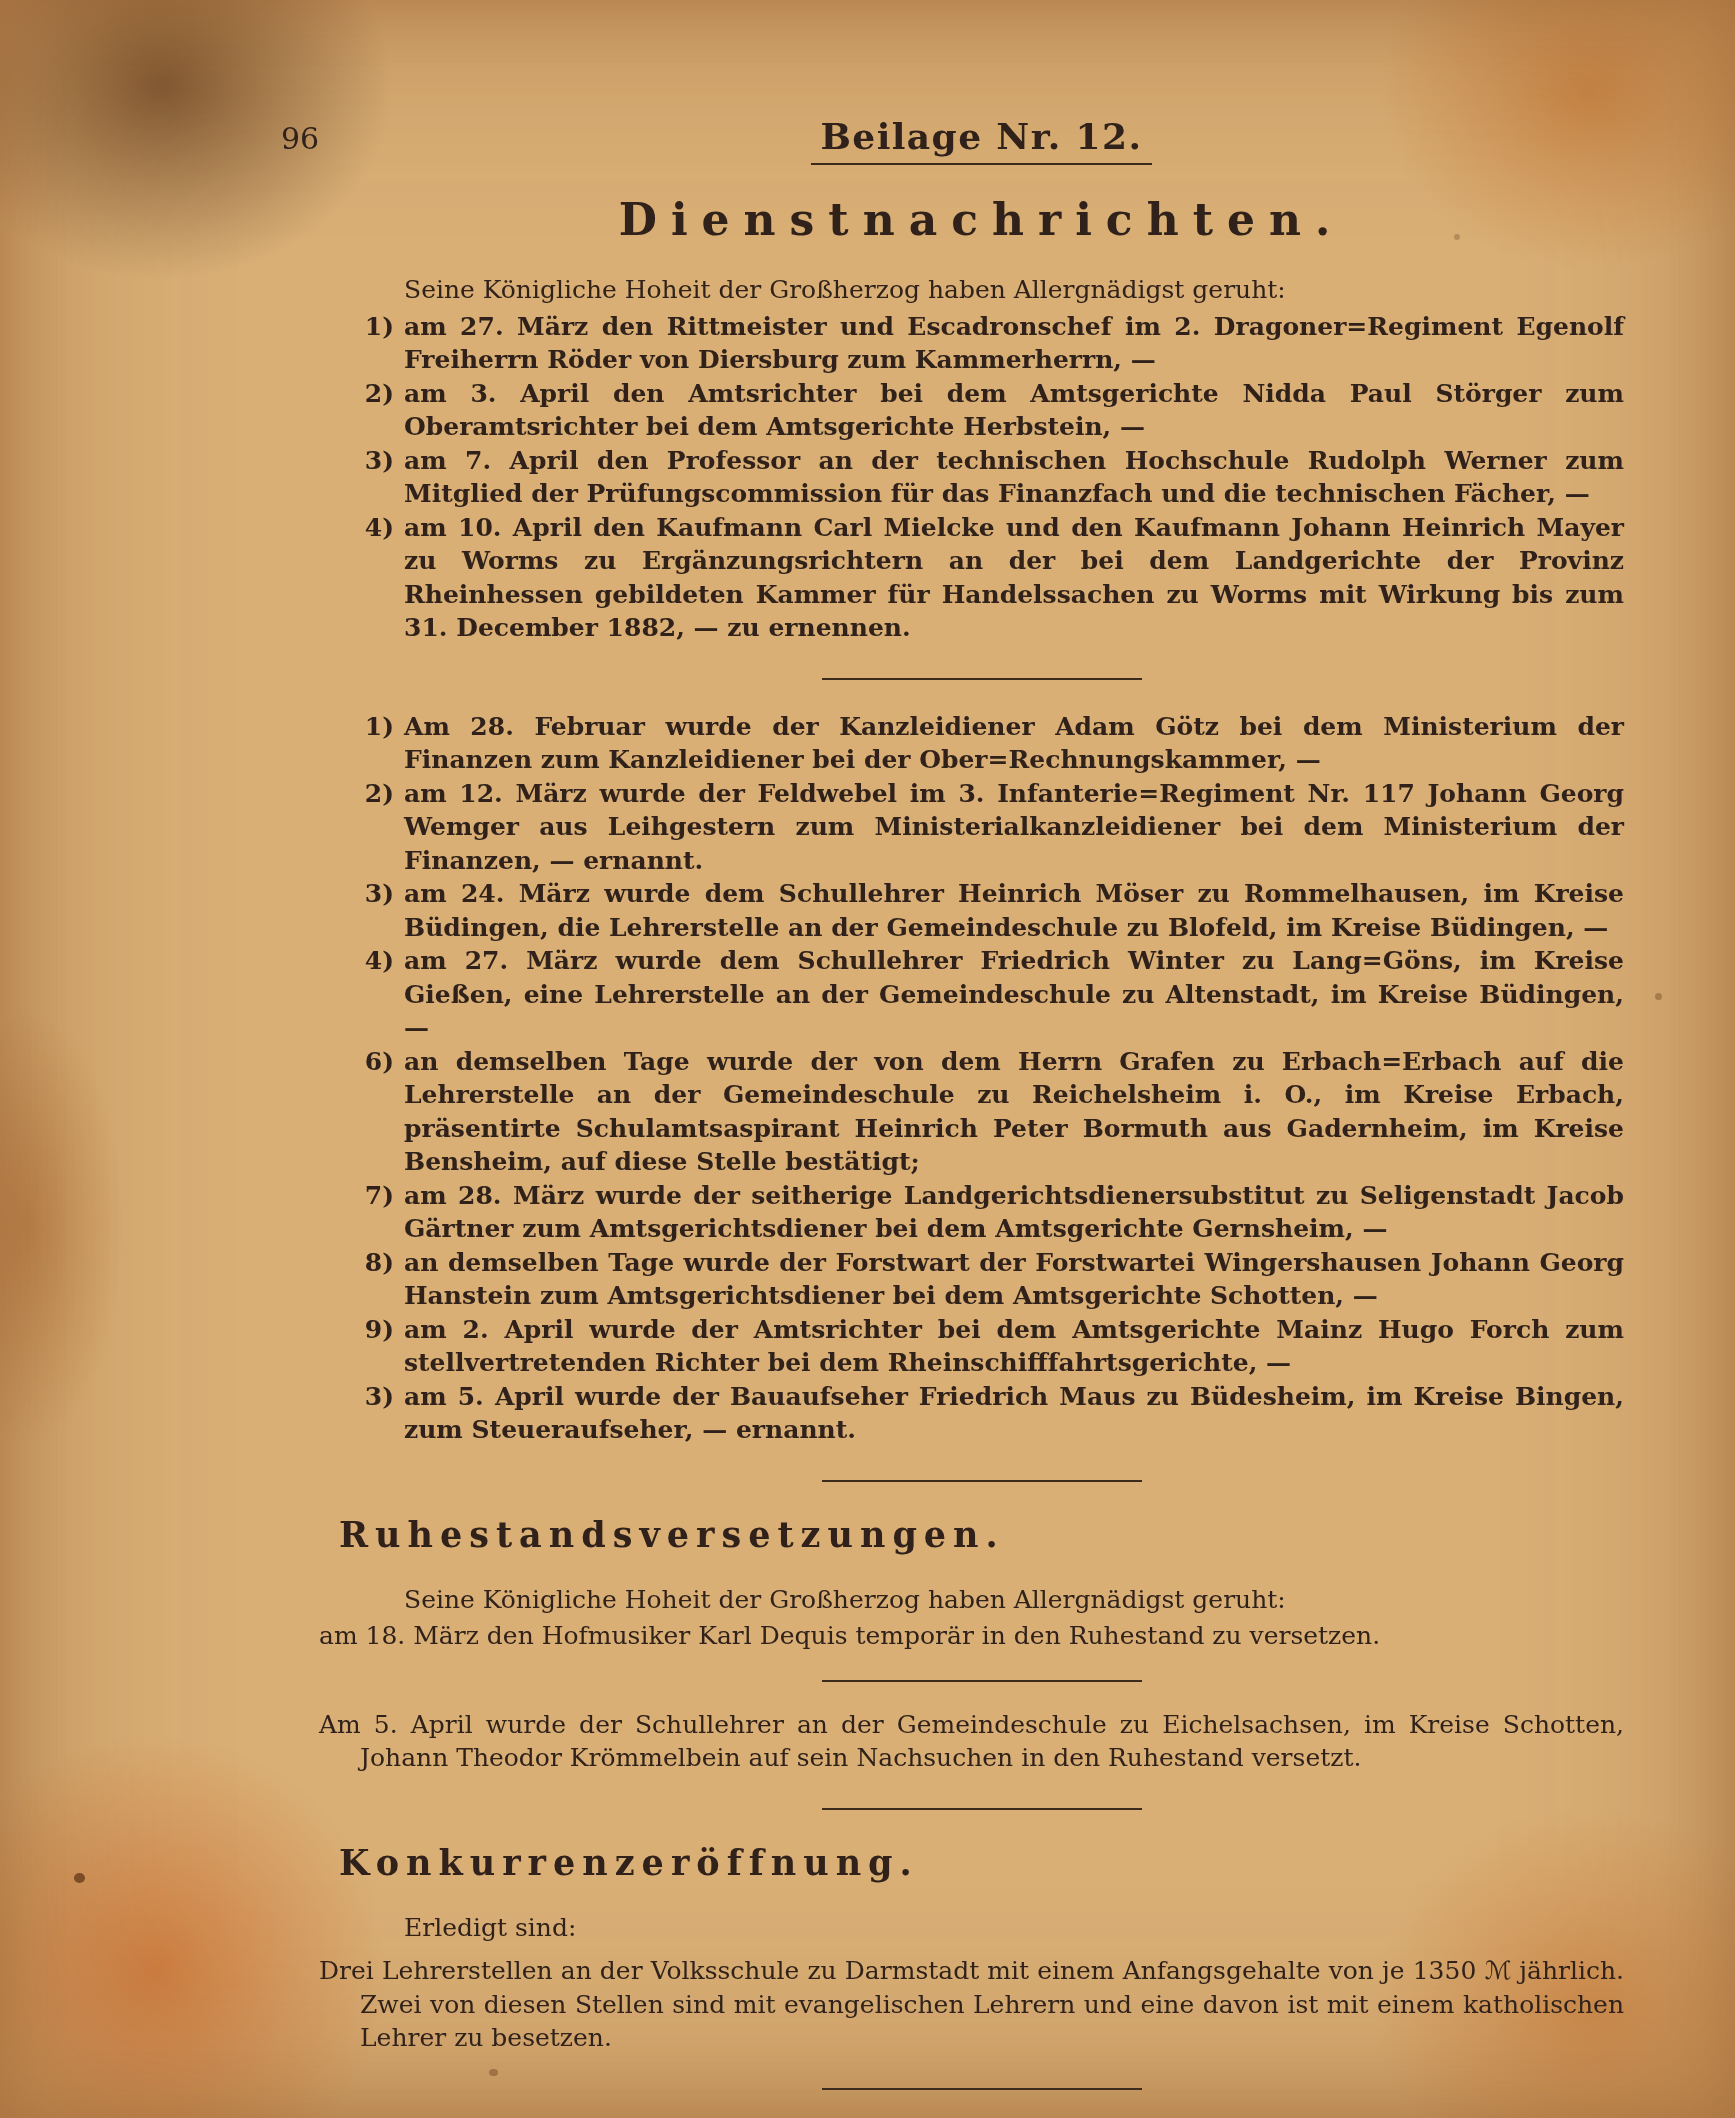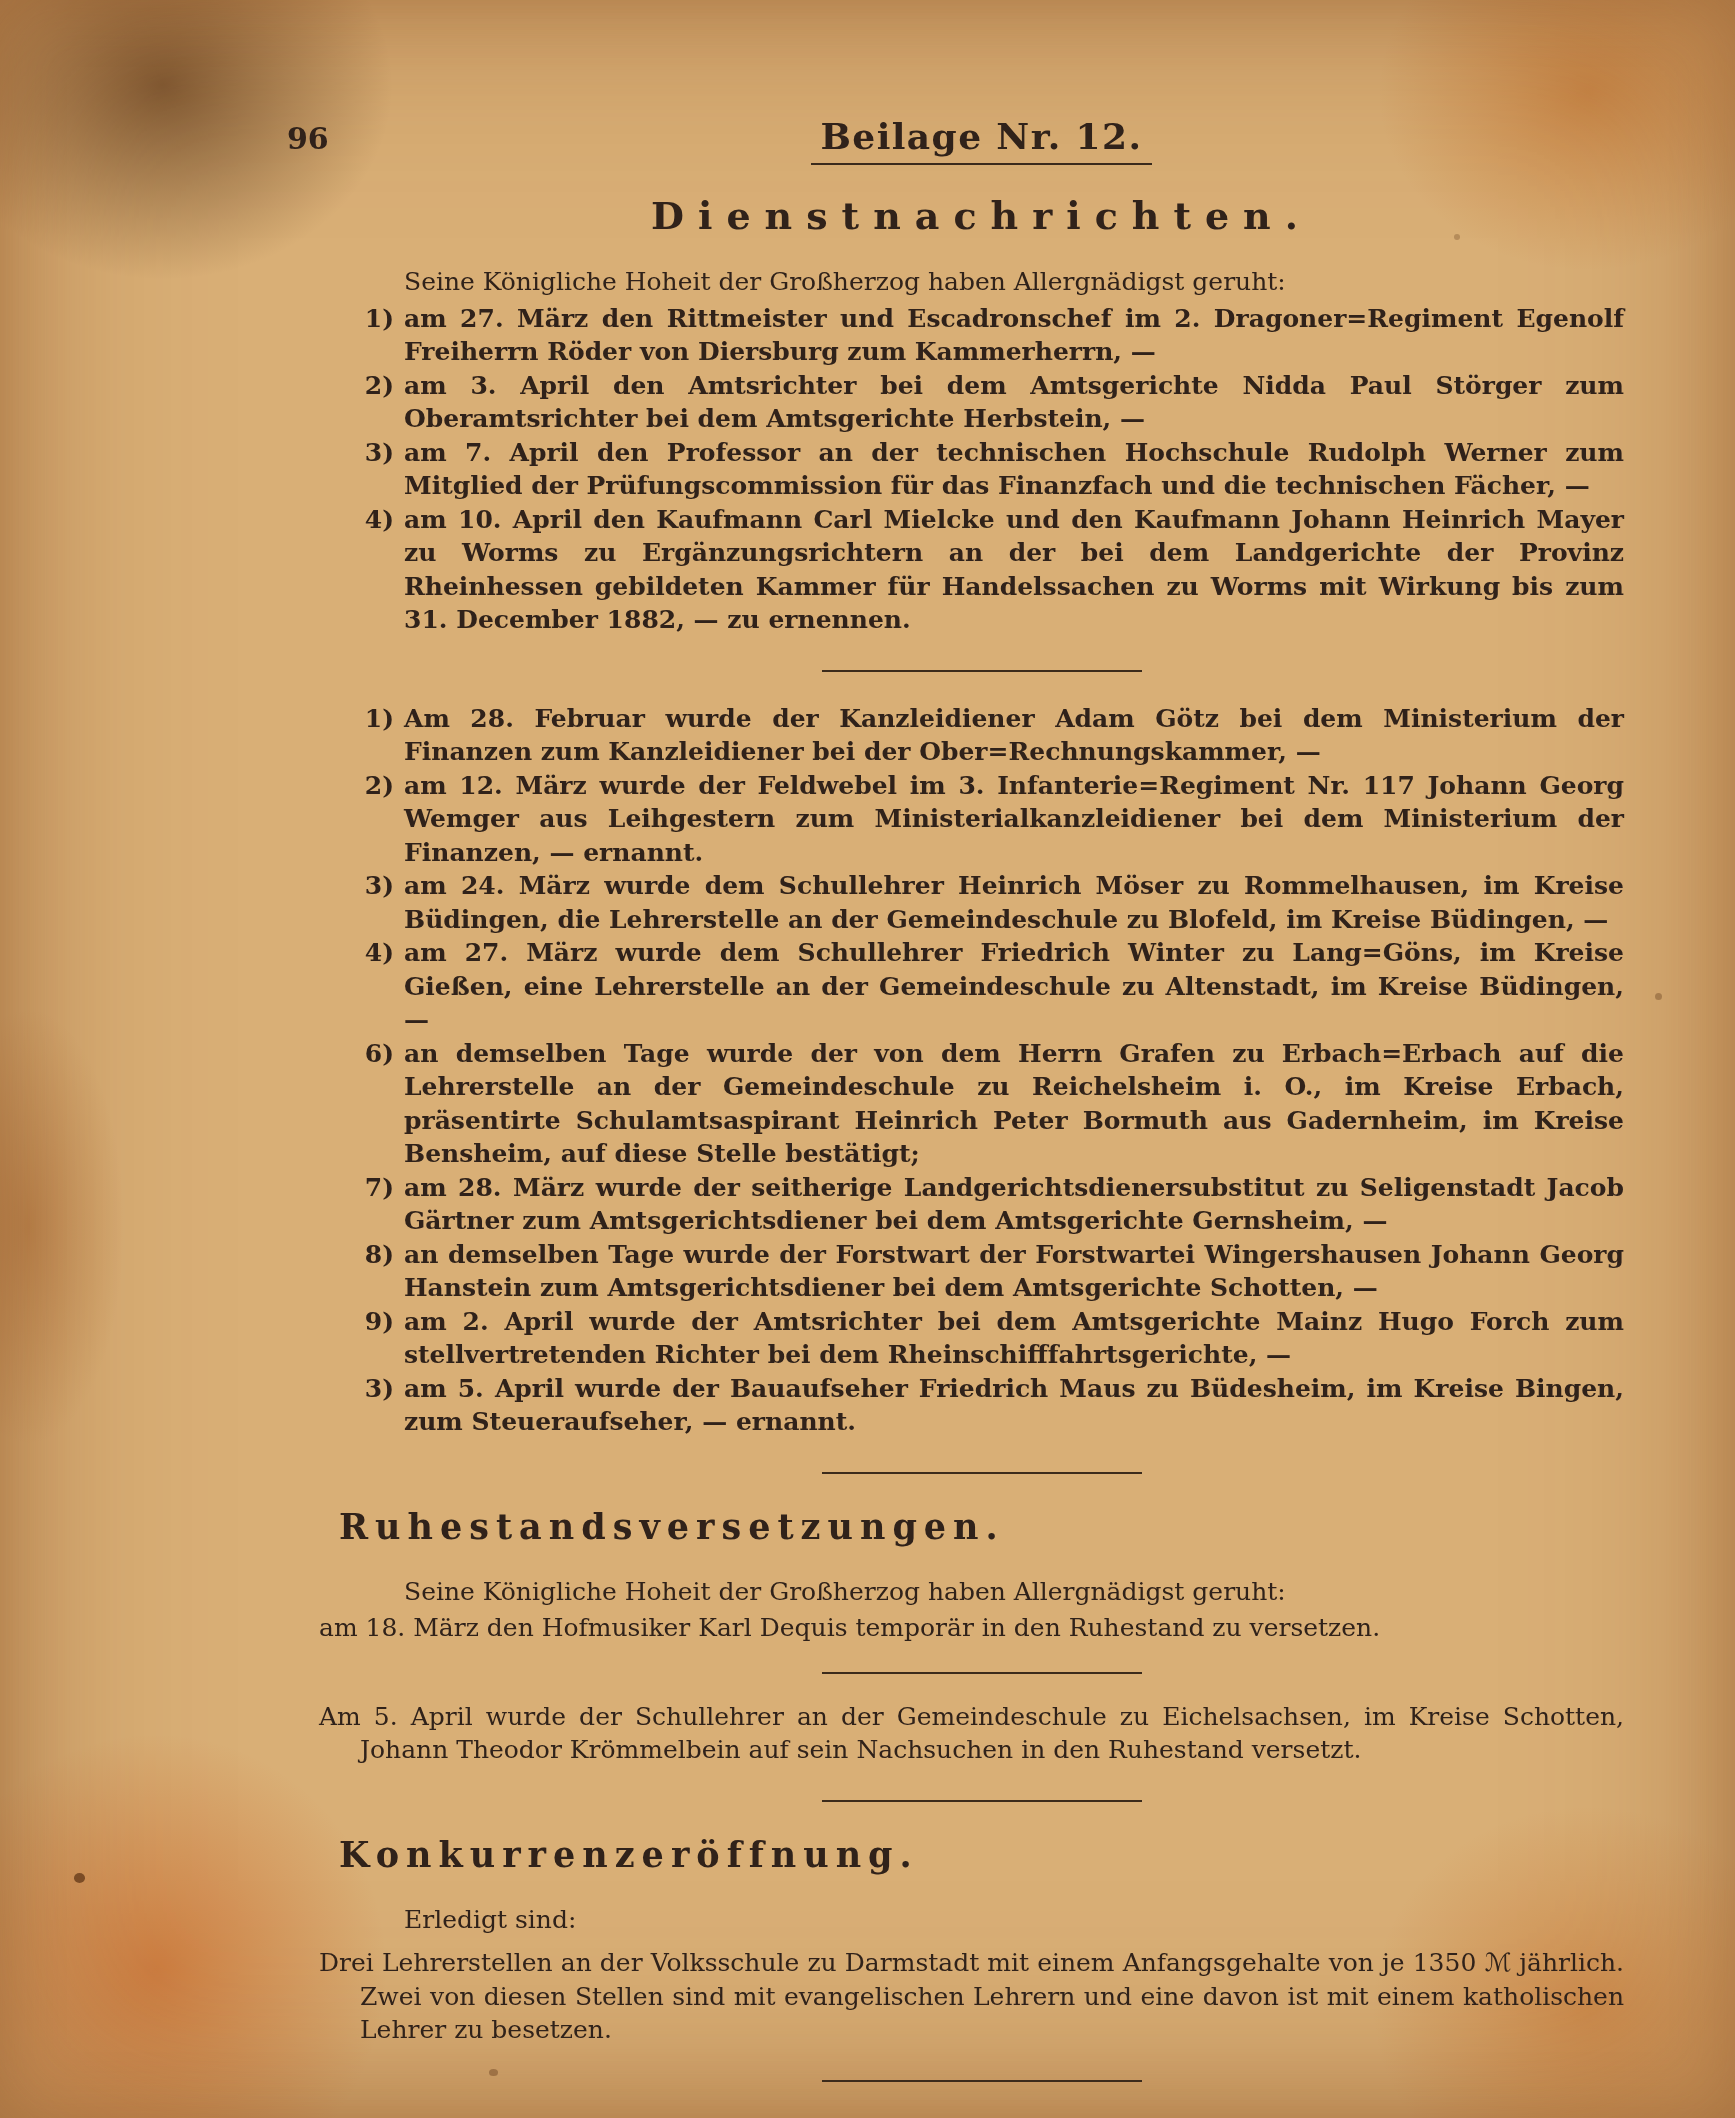--- a/index.html
+++ b/index.html
@@ -35,40 +35,40 @@
   .stain-bl { left: -156px; bottom: -170px; width: 624px; height: 638px;
     background: radial-gradient(closest-side, rgba(198,88,24,0.55), rgba(198,88,24,0) 74%); }
   .stain-br { right: -142px; bottom: -156px; width: 581px; height: 539px;
     background: radial-gradient(closest-side, rgba(196,104,34,0.45), rgba(196,104,34,0) 74%); }
   .stain-left-mid { left: -99px; top: 936px; width: 255px; height: 581px;
     background: radial-gradient(closest-side, rgba(150,76,24,0.35), rgba(150,76,24,0) 75%); }
 
   .speck { position: absolute; border-radius: 50%; background: rgba(80,42,14,0.65); pointer-events: none; }
 
   .page-num {
-    position: absolute; left: 287px; top: 119px;
-    font-weight: bold; font-size: 30px;
+    position: absolute; left: 281px; top: 119px;
+    font-weight: normal; font-size: 30px;
   }
 
   .content {
     position: absolute; left: 339px; top: 112px; width: 1285px;
   }
 
   .masthead { text-align: center; margin-bottom: 25.5px; }
   .masthead-text {
     display: inline-block;
     font-weight: bold; font-size: 36px; letter-spacing: 1.4px;
     border-bottom: 2.8px solid #3a2a1c;
     padding: 0 10px 2.8px 10px;
   }
 
   .main-title {
     margin: 18.4px 0 24px 0;
     text-align: center;
-    font-size: 38px; font-weight: bold;
+    font-size: 44px; font-weight: bold;
     letter-spacing: 14px;
   }
   .section-title {
     margin: 14px 0 24px 0;
     text-align: left;
     font-size: 35px; font-weight: bold;
     letter-spacing: 7px;
   }
 
   .intro { text-indent: 65px; text-align: justify; margin: 0 0 2.8px 0; }

